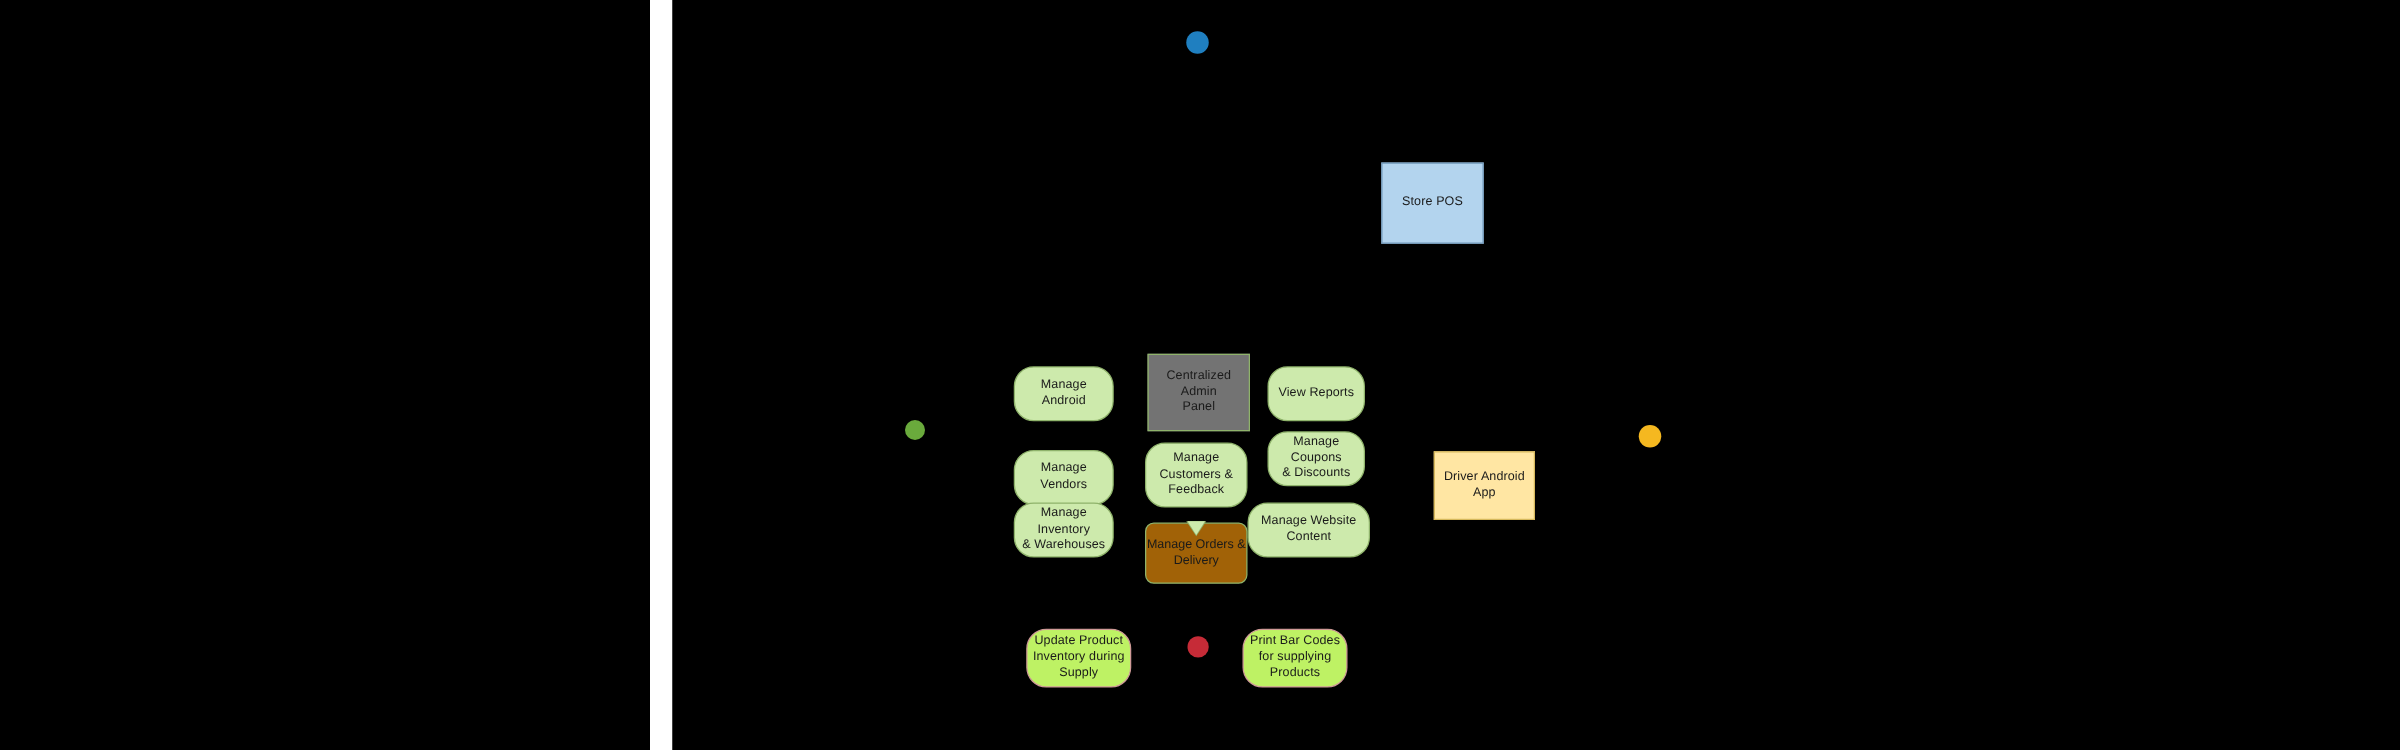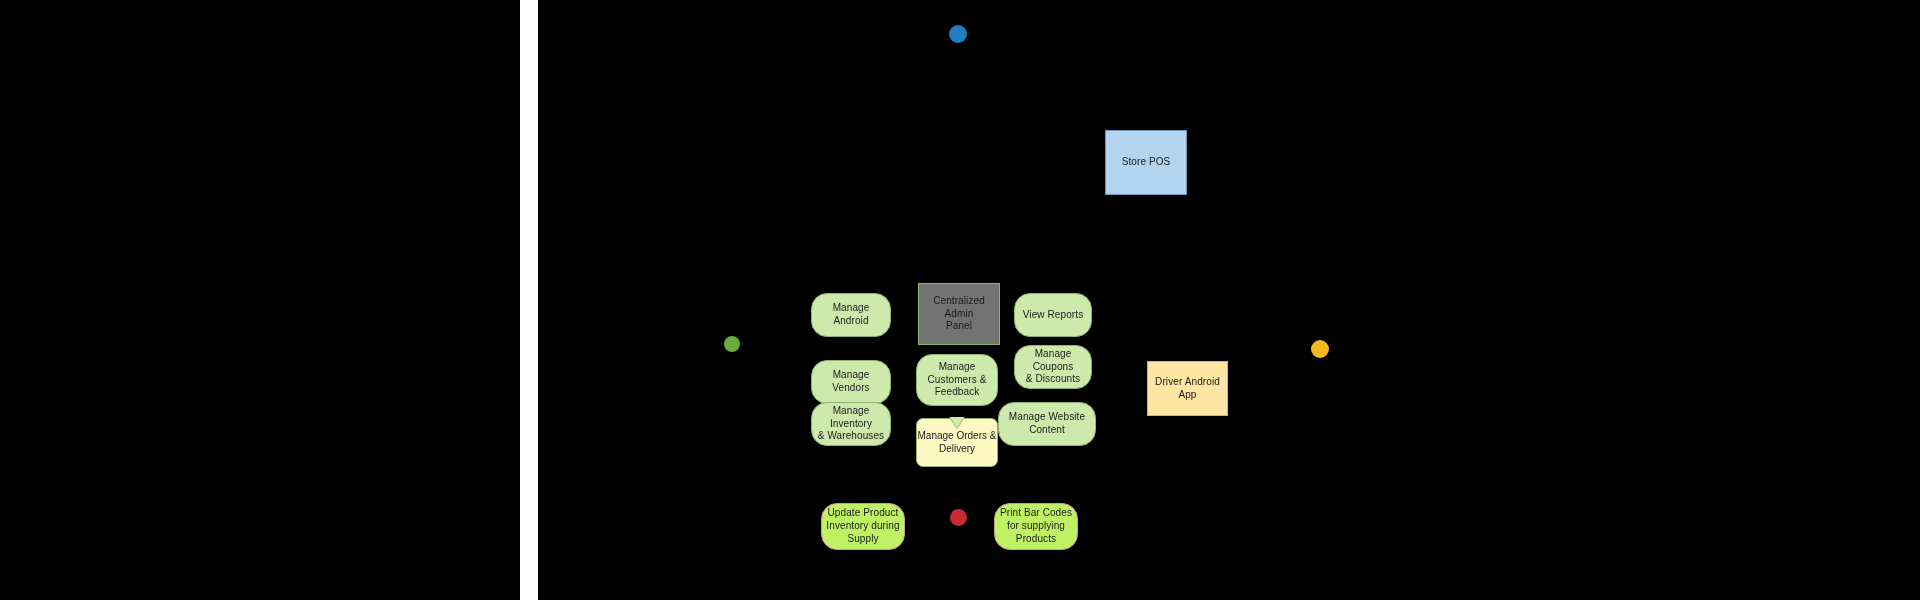--- a/index.html
+++ b/index.html
@@ -84,21 +84,21 @@
     border: 1px solid #cf9a97;
     border-radius: 16px;
   }
 
   
   .callout { position: absolute; }
   .callout .body {
     position: absolute;
     left: 0; top: 0;
     width: 100%; height: 100%;
-    background: #fef9c3;
+    background: #a16207;
     border: 1px solid #8fb36b;
     border-radius: 7px;
     box-sizing: border-box;
     display: flex;
     align-items: center;
     justify-content: center;
     text-align: center;
     color: #1a1a1a;
     font-size: 10px;
     line-height: 1.28;

